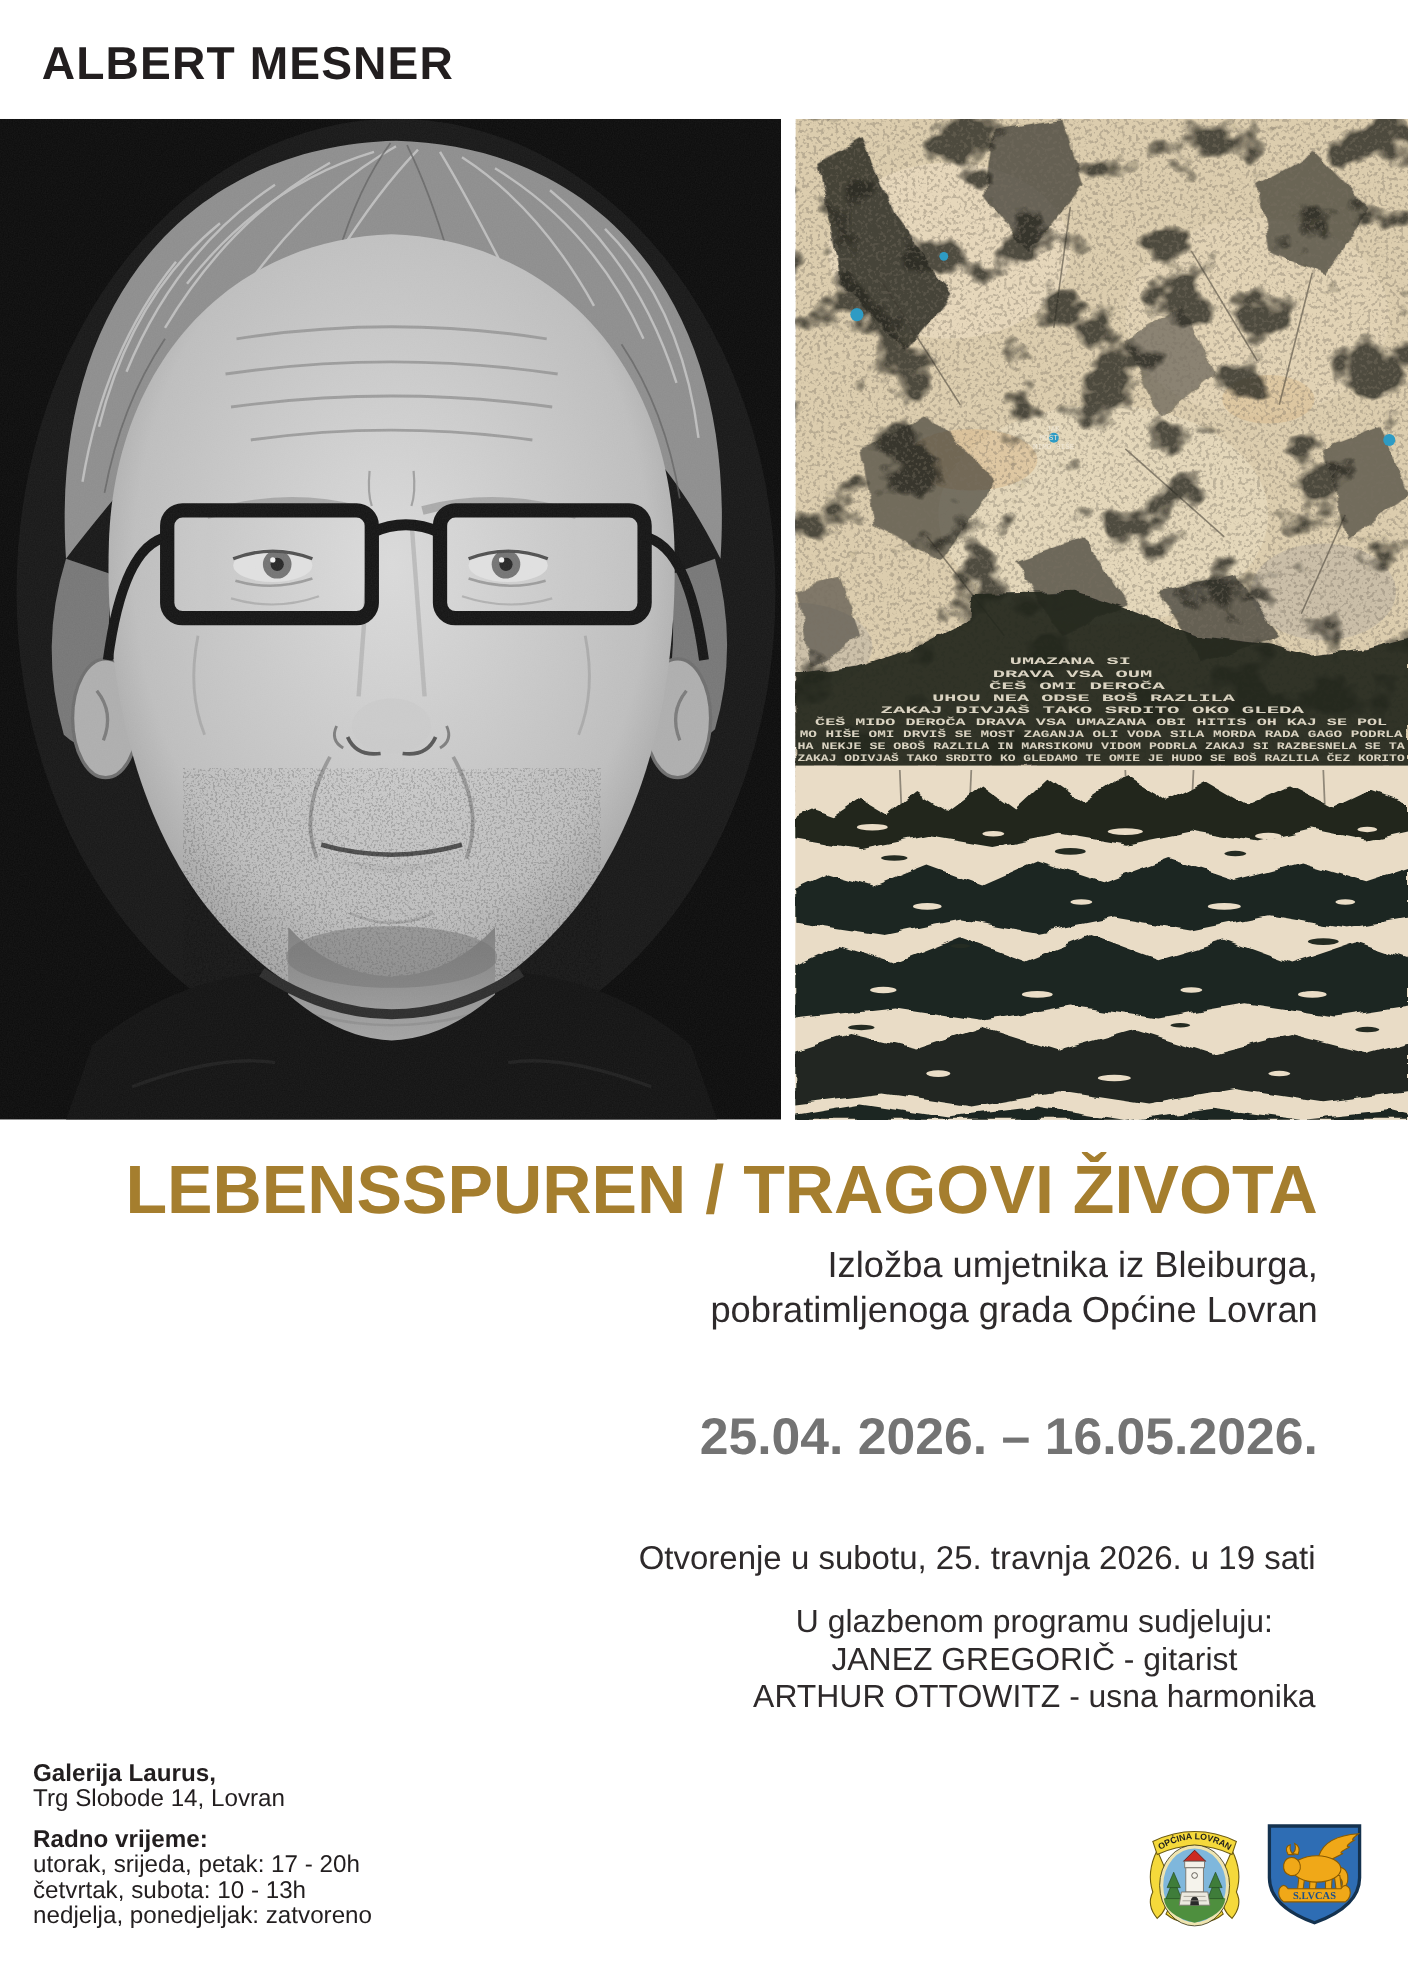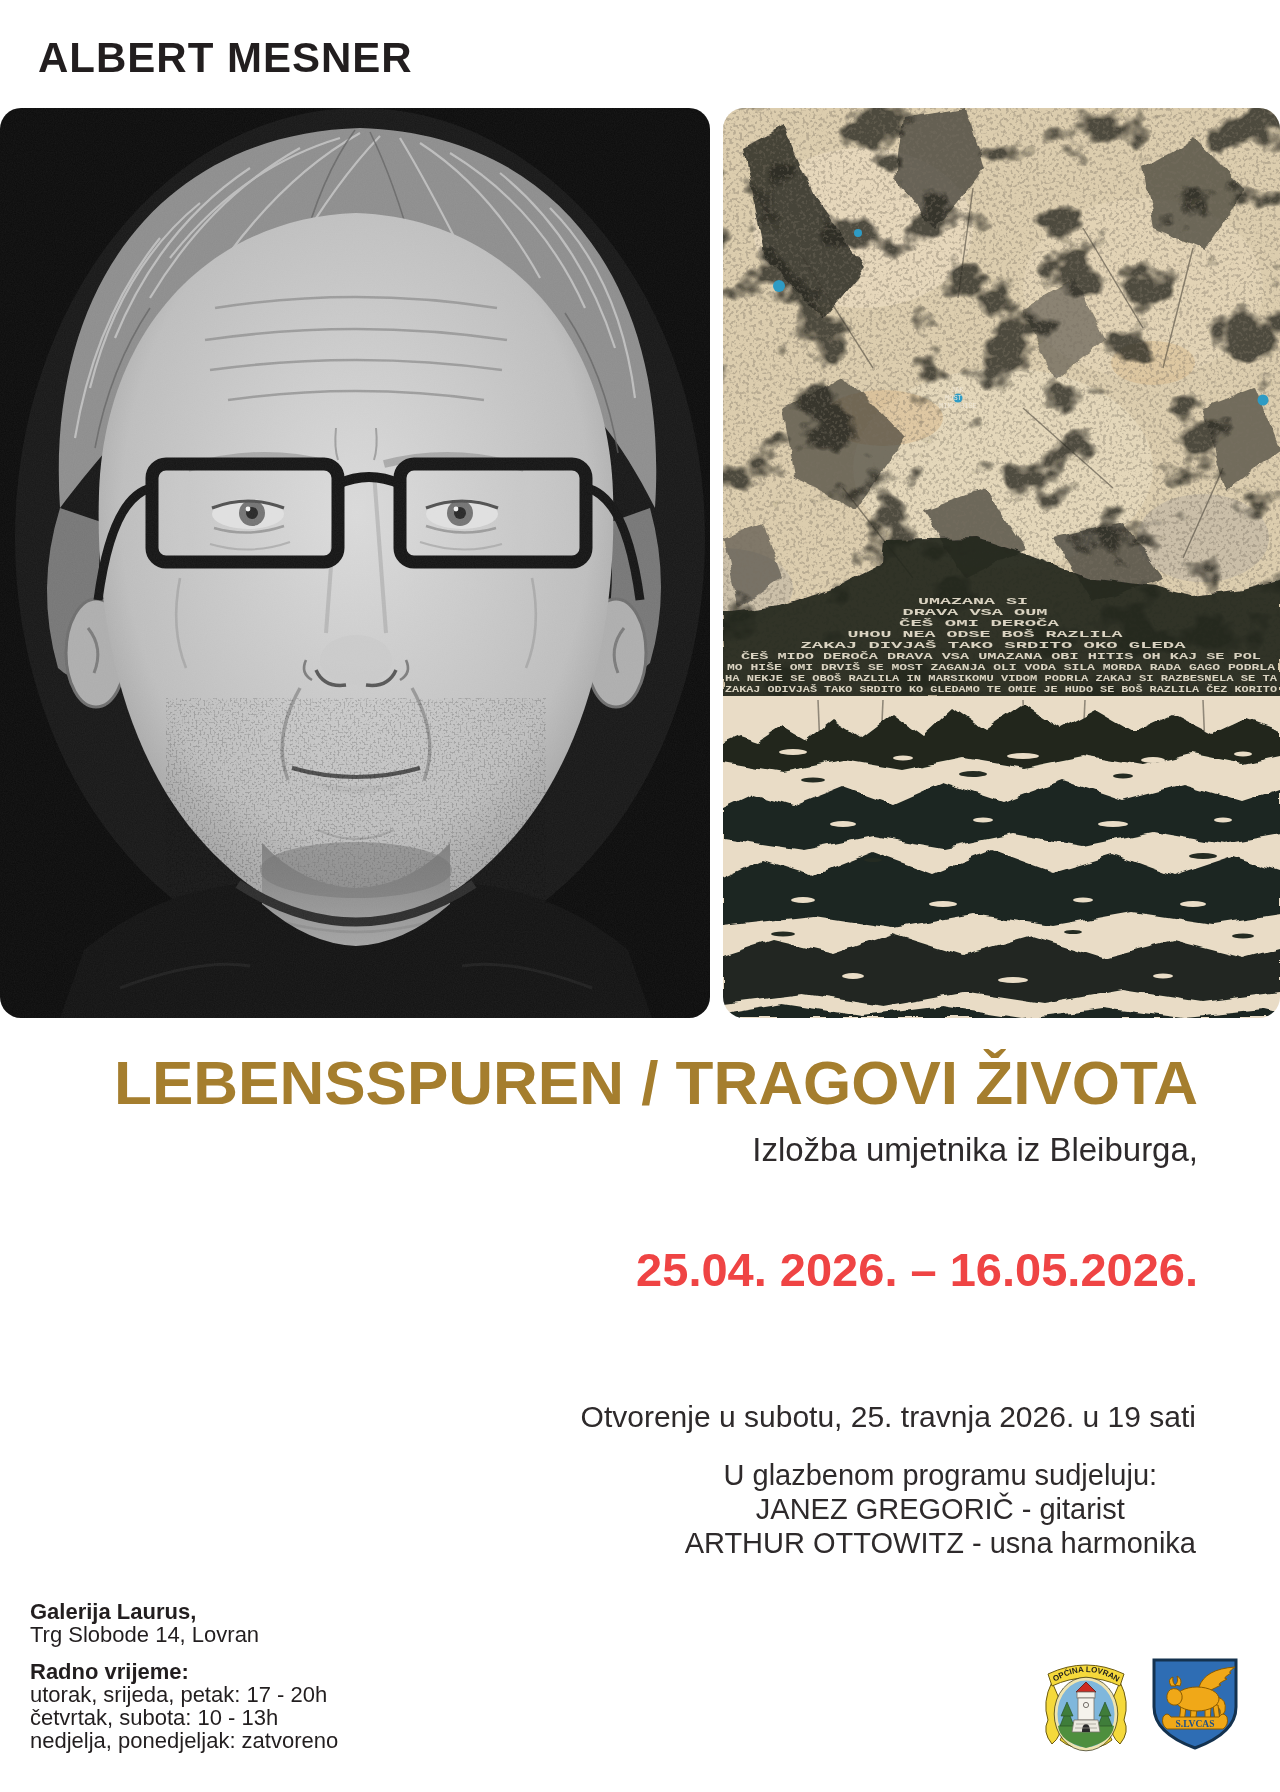--- a/index.html
+++ b/index.html
@@ -5,35 +5,35 @@
   html,body{margin:0;padding:0;background:#e8e8e8;}
   .poster{
     position:relative;width:1280px;height:1792px;background:#ffffff;
     font-family:"Liberation Sans",sans-serif;overflow:hidden;margin:0 auto;
     color:#262223;
   }
   .artist-name{
     position:absolute;left:38px;top:34px;font-size:42px;font-weight:bold;
     letter-spacing:1px;color:#221e1f;white-space:nowrap;
   }
-  .photo{position:absolute;top:108px;height:910px;overflow:hidden;border-radius:21px;}
+  .photo{position:absolute;top:108px;height:910px;overflow:hidden;}
   .photo svg{display:block;}
   .photo-portrait{left:0;width:710px;}
   .photo-artwork{left:723px;width:557px;}
   .exh-title{
     position:absolute;right:82px;top:1050px;font-size:62px;font-weight:bold;
     color:#a57e2e;white-space:nowrap;line-height:1.05;letter-spacing:0px;
   }
   .exh-subtitle{
     position:absolute;right:82px;top:1130px;text-align:right;
     font-size:33px;line-height:1.24;color:#2e2a2b;font-weight:normal;
   }
   .exh-dates{
-    position:absolute;right:82px;top:1242px;font-size:47px;font-weight:bold;
-    color:#ef4444;white-space:nowrap;
+    position:absolute;right:82px;top:1278px;font-size:47px;font-weight:bold;
+    color:#737373;white-space:nowrap;
   }
   .exh-opening{
     position:absolute;right:84px;top:1400px;font-size:30px;color:#2e2a2b;
     white-space:nowrap;
     margin-left:16px;
   }
   .exh-program{
     position:absolute;right:84px;top:1458px;text-align:center;font-size:29px;
     line-height:1.18;color:#2e2a2b;
   }
@@ -321,20 +321,21 @@
           <ellipse cx="520" cy="828" rx="11" ry="2.5"></ellipse>
         </g>
       </g>
     </svg>
   </div>
 
   <div class="exh-title">LEBENSSPUREN / TRAGOVI ŽIVOTA</div>
 
   <div class="exh-subtitle">
     <div>Izložba umjetnika iz Bleiburga,</div>
+    <div>pobratimljenoga grada Općine Lovran</div>
   </div>
 
   <div class="exh-dates">25.04. 2026. – 16.05.2026.</div>
 
   <div class="exh-opening">Otvorenje u subotu, 25. travnja 2026. u 19 sati</div>
 
   <div class="exh-program">
     <div>U glazbenom programu sudjeluju:</div>
     <div>JANEZ GREGORIČ - gitarist</div>
     <div>ARTHUR OTTOWITZ - usna harmonika</div>

